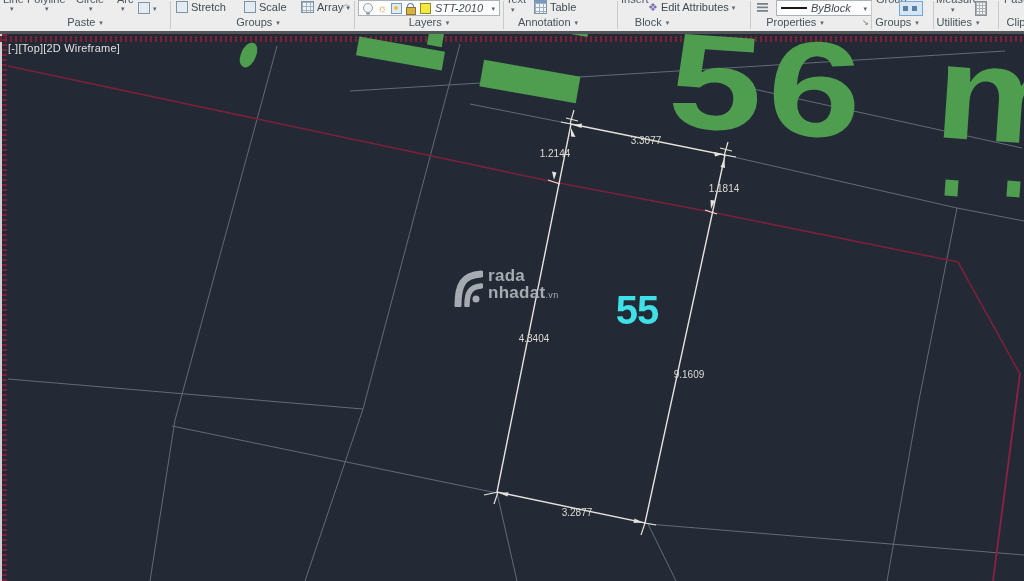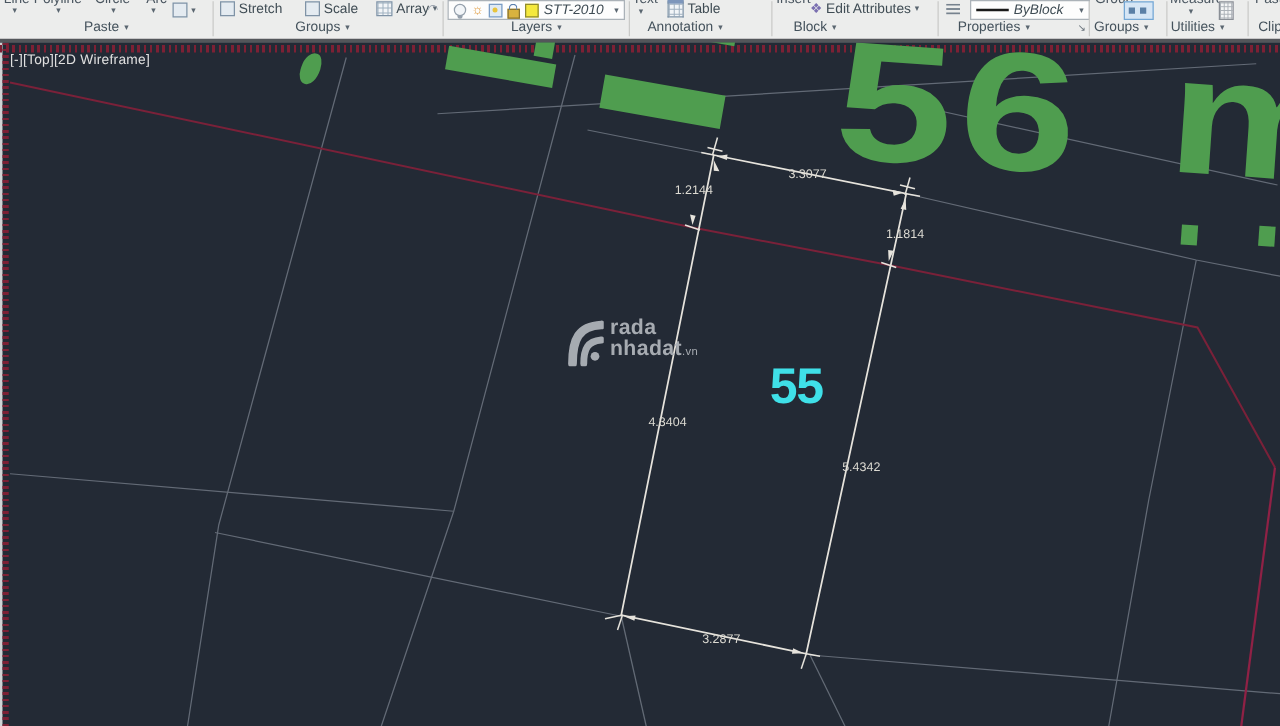--- a/index.html
+++ b/index.html
@@ -45,21 +45,21 @@
   .bigtext{position:absolute;color:#4f9d4f;font-weight:600;line-height:1;transform-origin:left top;white-space:nowrap;}
   .bt-eq{left:502px;top:-122px;font-size:250px;transform:rotate(10deg) scaleX(0.78);}
   .bt-num{left:674px;top:-22px;font-size:135px;transform:rotate(4deg) scaleX(1.25);letter-spacing:4px;}
   .bt-unit{left:940px;top:-11px;font-size:135px;transform:rotate(4deg) scaleX(1.25);}
   .frag{position:absolute;background:#4f9d4f;}
   .frag-comma{left:241px;top:8px;width:15px;height:26px;border-radius:60% 40% 55% 45%/55% 45% 60% 40%;transform:rotate(18deg);}
   .frag-bar{left:357px;top:10px;width:87px;height:19px;transform:rotate(10deg);}
   .frag-stub{left:428px;top:-2px;width:15px;height:14px;transform:rotate(10deg);}
   .frag-m1{left:945px;top:146px;width:13px;height:16px;transform:rotate(4deg);}
   .frag-m2{left:1007px;top:147px;width:13px;height:16px;transform:rotate(4deg);}
-  .watermark{position:absolute;left:453px;top:219px;display:flex;gap:5px;align-items:flex-start;opacity:0.92;}
+  .watermark{position:absolute;left:453px;top:233px;display:flex;gap:5px;align-items:flex-start;opacity:0.92;}
   .wm-text{font-size:17px;font-weight:bold;color:#b2b6bc;line-height:17px;letter-spacing:0.3px;}
   .wm-vn{font-size:9px;font-weight:normal;}
 </style>
 </head>
 <body>
 
 <div class="stage">
 
   <div class="ribbon">
 
@@ -236,21 +236,21 @@
     <div class="bigtext bt-eq">=</div>
     <div class="bigtext bt-num">56</div>
     <div class="bigtext bt-unit">m</div>
 
     <div class="vplabel">[-][Top][2D Wireframe]</div>
 
     <div class="dim" style="left:555px;top:119px">1.2144</div>
     <div class="dim" style="left:646px;top:106px">3.3077</div>
     <div class="dim" style="left:724px;top:154px">1.1814</div>
     <div class="dim" style="left:534px;top:304px">4.3404</div>
-    <div class="dim" style="left:689px;top:340px">5.4342</div>
+    <div class="dim" style="left:689px;top:340px">9.1609</div>
     <div class="dim" style="left:577px;top:478px">3.2877</div>
 
     <div class="parcelnum">55</div>
 
     <div class="watermark">
       <svg width="30" height="40" viewBox="0 0 30 40">
         <g stroke="#b2b6bc" fill="none" stroke-linecap="round">
           <path d="M5 38 C5 18 10 8 28 7" stroke-width="7"></path>
           <path d="M14 38 C14 26 17 20 28 19" stroke-width="5.5"></path>
         </g>

